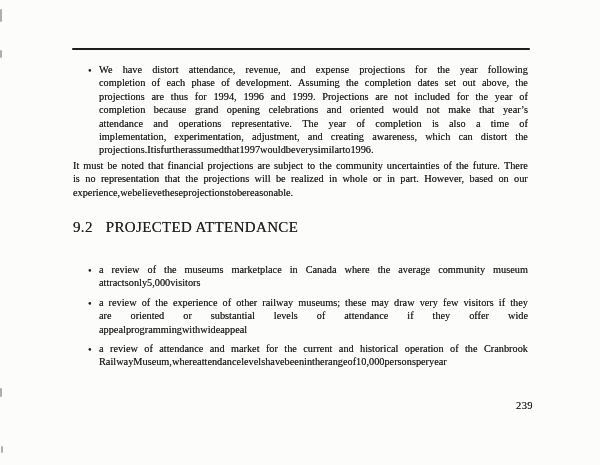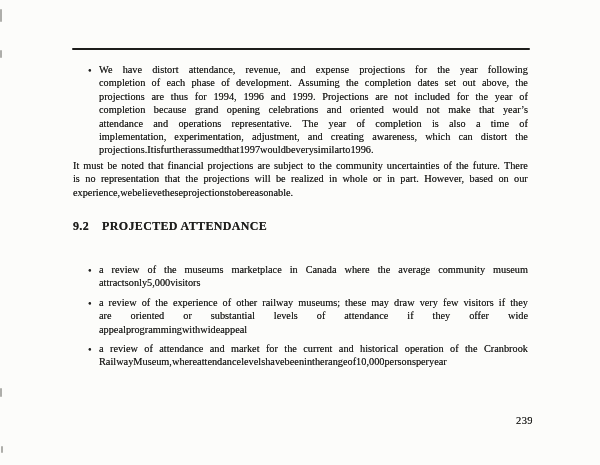--- a/index.html
+++ b/index.html
@@ -12,26 +12,26 @@
     text-shadow:0 0 0.45px rgba(30,30,28,0.75);
   }
   .rule{position:absolute;left:72px;top:48px;width:458px;height:2px;background:#1d1d1b;border-radius:1px;}
   .blk{position:absolute;font-size:10.3px;}
   .bullet .marker{position:absolute;left:0;top:0;font-size:10.5px;line-height:13.4px;}
   .bullet .lines{margin-left:11px;}
   .w-bullet{width:429px;}
   .w-para{width:455px;}
   .b-top{left:88px;top:64px;}
   .p-note{left:73px;top:160px;}
-  .heading{left:73px;top:219px;font-weight:bold;font-size:12px;letter-spacing:0.35px;display:flex;gap:13px;}
+  .heading{left:73px;top:219px;font-weight:normal;font-size:15px;letter-spacing:0.35px;display:flex;gap:13px;}
   .intro{left:73px;top:244px;}
   .b-a{left:88px;top:264px;}
   .b-b{left:88px;top:297px;}
   .b-c{left:88px;top:343px;}
-  .pagenum{position:absolute;left:516px;top:415px;font-size:10.5px;letter-spacing:0.4px;}
+  .pagenum{position:absolute;left:516px;top:400px;font-size:10.5px;letter-spacing:0.4px;}
   
   .jline{display:flex;justify-content:space-between;height:13.4px;align-items:flex-start;white-space:nowrap;}
   .jline.last{justify-content:flex-start;gap:0;}
   
   .spk{position:absolute;width:2px;background:#6e6e68;opacity:0.55;border-radius:1px;}
   .spk1{left:0;top:9px;height:13px;}
   .spk2{left:0;top:50px;height:8px;}
   .spk3{left:0;top:388px;height:9px;}
   .spk4{left:1px;top:446px;height:7px;}
 </style>

